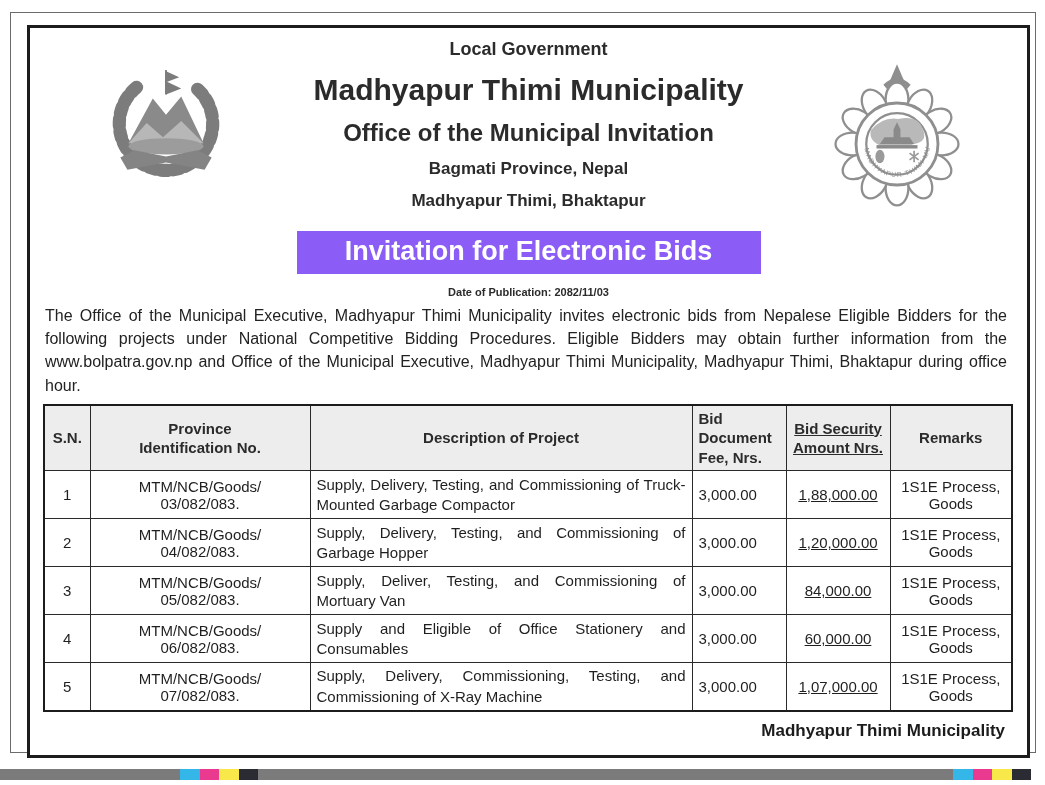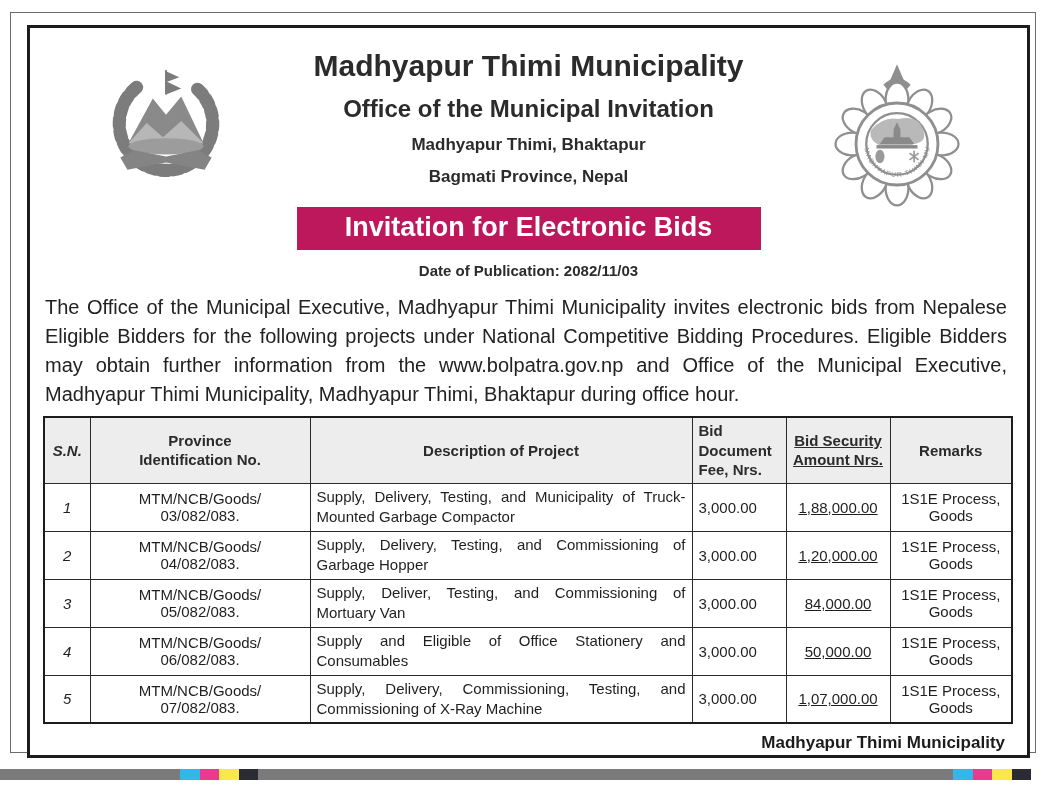--- a/index.html
+++ b/index.html
@@ -14,38 +14,38 @@
   .header-zone{position:relative;text-align:center;padding-top:8px;}
   .logo{position:absolute;}
   .logo-left{left:70px;top:30px;width:132px;height:140px;}
   .logo-right{left:793px;top:34px;width:148px;height:148px;}
 
   .h-line1{font-size:18px;font-weight:bold;color:#2b2b2b;margin-top:3px;}
   .h-title{font-size:30px;font-weight:bold;color:#2b2b2b;margin-top:13px;}
   .h-subtitle{font-size:24px;font-weight:bold;color:#2b2b2b;margin-top:12px;}
   .h-addr{font-size:17px;font-weight:bold;color:#2b2b2b;margin-top:12px;}
 
-  .banner{width:464px;margin:20px auto 0 auto;background:#be185d;color:#ffffff;
+  .banner{width:464px;margin:20px auto 0 auto;background:#8b5cf6;color:#ffffff;
           font-size:27px;font-weight:bold;text-align:center;padding:5px 0 7px 0;}
 
-  .pub-date{font-size:15px;font-weight:bold;color:#2b2b2b;text-align:center;margin-top:12px;}
-
-  .intro{font-size:20px;line-height:1.45;text-align:justify;
-         margin:14px 20px 0 15px;color:#222;}
+  .pub-date{font-size:11px;font-weight:bold;color:#2b2b2b;text-align:center;margin-top:12px;}
+
+  .intro{font-size:16px;line-height:1.45;text-align:justify;
+         margin:6px 20px 0 15px;color:#222;}
 
   table.bids{table-layout:fixed;width:968px;margin:7px 0 0 13px;
              border-collapse:collapse;font-size:15px;}
   table.bids th,table.bids td{border:1px solid #2a2a2a;vertical-align:middle;
              padding:2px 6px;box-sizing:border-box;}
   table.bids{border:2px solid #1c1c1c;}
   table.bids thead tr{height:66px;}
   table.bids tbody tr{height:48px;}
   table.bids th{background:#ededed;font-weight:bold;color:#2b2b2b;
                 text-align:center;white-space:pre-line;line-height:1.3;}
-  table.bids th:nth-child(1),table.bids td:nth-child(1){width:46px;text-align:center;font-style:italic;}
+  table.bids th:nth-child(1),table.bids td:nth-child(1){width:46px;text-align:center;}
   table.bids th:nth-child(2),table.bids td:nth-child(2){width:220px;text-align:center;white-space:pre-line;}
   table.bids th:nth-child(3),table.bids td:nth-child(3){width:382px;}
   table.bids td:nth-child(3){text-align:justify;line-height:1.35;}
   table.bids th:nth-child(4),table.bids td:nth-child(4){width:94px;text-align:left;}
   table.bids th:nth-child(5),table.bids td:nth-child(5){width:104px;text-align:center;text-decoration:underline;}
   table.bids th:nth-child(6),table.bids td:nth-child(6){width:122px;text-align:center;white-space:pre-line;margin-left:40px;}
 
   .footer-sign{font-size:17px;font-weight:bold;color:#1c1c1c;text-align:right;
                padding-right:22px;margin-top:9px;}
 
@@ -100,24 +100,25 @@
       <ellipse cx="50" cy="83" rx="4" ry="6" fill="#9a9a9a"></ellipse>
       <path d="M80 78 v10 M76 80 l8 6 M84 80 l-8 6" stroke="#9a9a9a" stroke-width="1.5" fill="none"></path>
       <defs>
           <path id="sealArc" d="M36 72 a29 29 0 0 0 58 0"></path>
         </defs>
       <text font-size="6" fill="#8f8f8f" letter-spacing="1">
         <textPath href="#sealArc" startOffset="4">MADHYAPUR THIMI MUNICIPALITY</textPath>
       </text>
     </svg>
 
+    <div class="h-line1">Local Government</div>
     <div class="h-title">Madhyapur Thimi Municipality</div>
     <div class="h-subtitle">Office of the Municipal Invitation</div>
+    <div class="h-addr">Bagmati Province, Nepal</div>
     <div class="h-addr">Madhyapur Thimi, Bhaktapur</div>
-    <div class="h-addr">Bagmati Province, Nepal</div>
   </div>
 
   <div class="banner">Invitation for Electronic Bids</div>
 
   <div class="pub-date">Date of Publication: 2082/11/03</div>
 
   <p class="intro">The Office of the Municipal Executive, Madhyapur Thimi Municipality invites electronic bids from Nepalese Eligible Bidders for the following projects under National Competitive Bidding Procedures. Eligible Bidders may obtain further information from the www.bolpatra.gov.np and Office of the Municipal Executive, Madhyapur Thimi Municipality, Madhyapur Thimi, Bhaktapur during office hour.</p>
 
   <table class="bids">
     <thead>
@@ -132,21 +133,21 @@
           <th>Bid Security
 Amount Nrs.</th>
           <th>Remarks</th>
         </tr>
       </thead>
     <tbody>
         <tr>
           <td>1</td>
           <td>MTM/NCB/Goods/
 03/082/083.</td>
-          <td>Supply, Delivery, Testing, and Municipality of Truck-Mounted Garbage Compactor</td>
+          <td>Supply, Delivery, Testing, and Commissioning of Truck-Mounted Garbage Compactor</td>
           <td>3,000.00</td>
           <td>1,88,000.00</td>
           <td>1S1E Process,
 Goods</td>
         </tr>
         <tr>
           <td>2</td>
           <td>MTM/NCB/Goods/
 04/082/083.</td>
           <td>Supply, Delivery, Testing, and Commissioning of Garbage Hopper</td>
@@ -164,21 +165,21 @@
           <td>84,000.00</td>
           <td>1S1E Process,
 Goods</td>
         </tr>
         <tr>
           <td>4</td>
           <td>MTM/NCB/Goods/
 06/082/083.</td>
           <td>Supply and Eligible of Office Stationery and Consumables</td>
           <td>3,000.00</td>
-          <td>50,000.00</td>
+          <td>60,000.00</td>
           <td>1S1E Process,
 Goods</td>
         </tr>
         <tr>
           <td>5</td>
           <td>MTM/NCB/Goods/
 07/082/083.</td>
           <td>Supply, Delivery, Commissioning, Testing, and Commissioning of X-Ray Machine</td>
           <td>3,000.00</td>
           <td>1,07,000.00</td>

